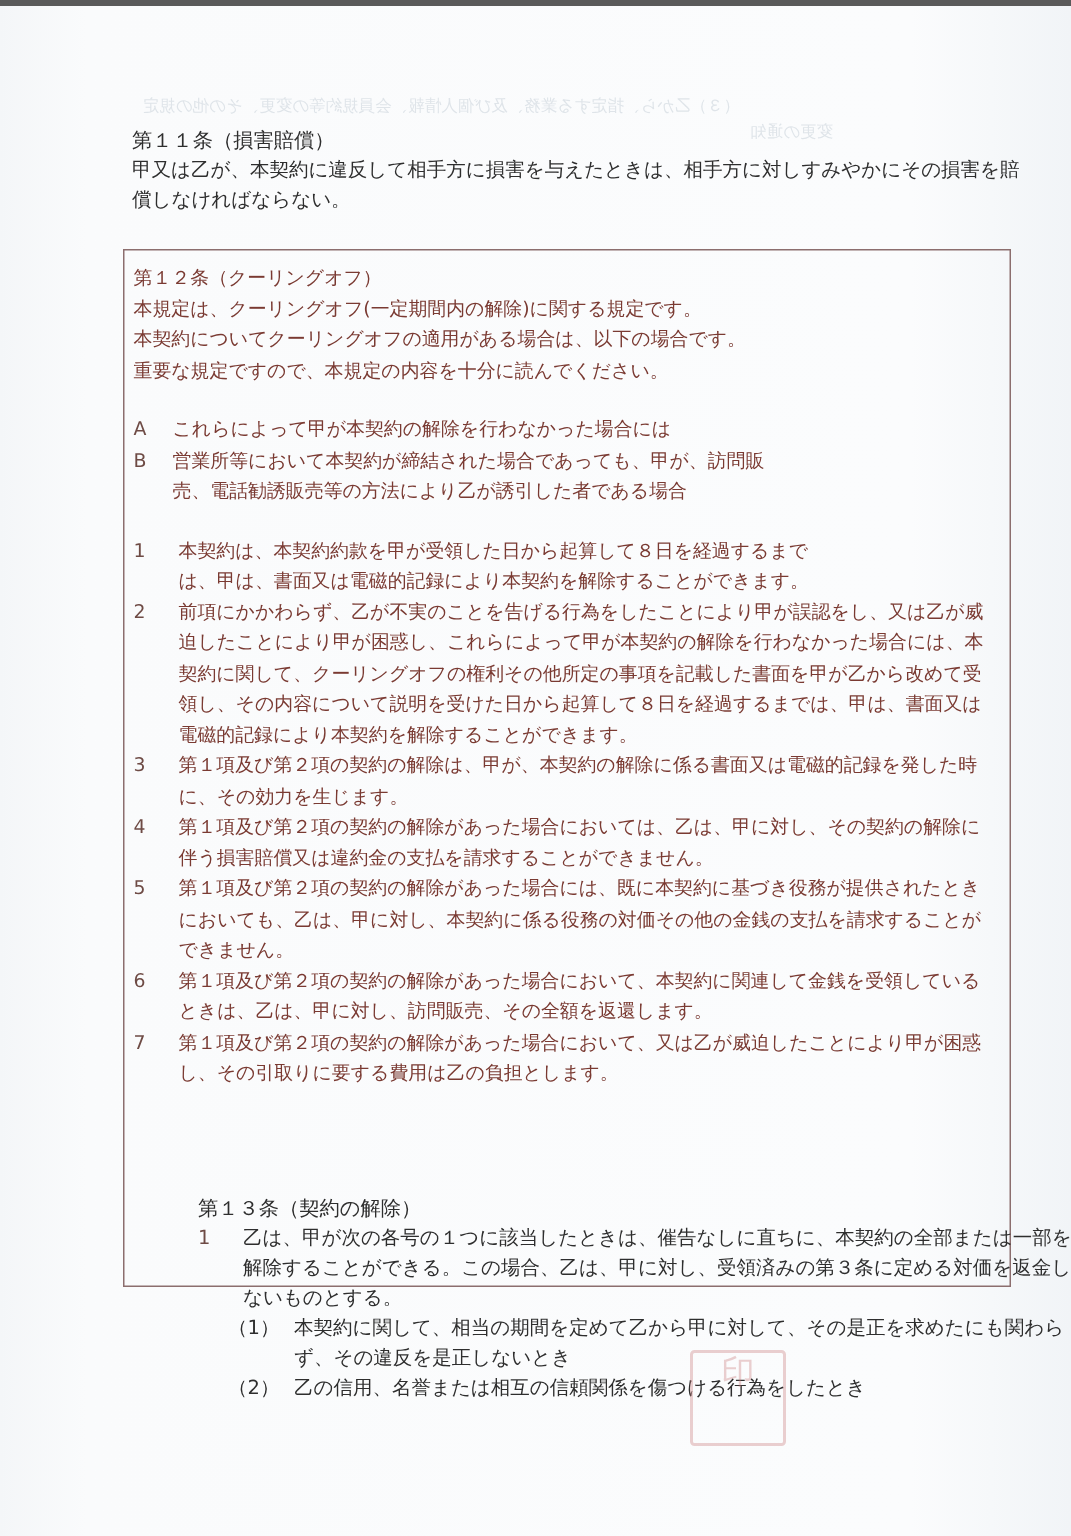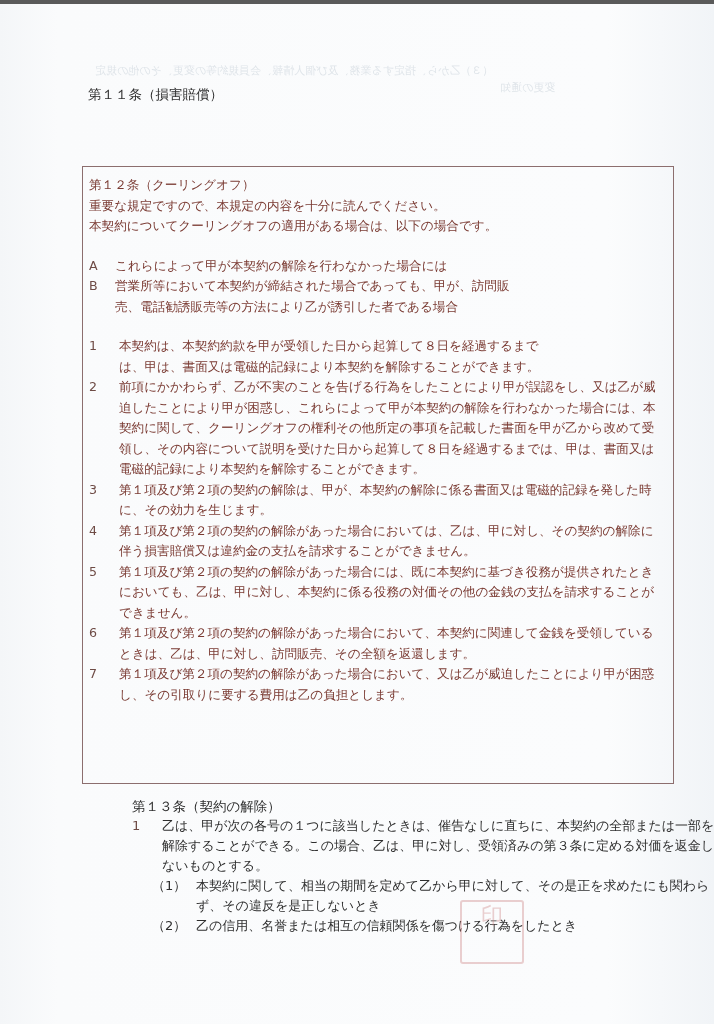--- a/index.html
+++ b/index.html
@@ -15,21 +15,21 @@
   }
   .topshade { position:absolute; left:0; top:0; width:714px; height:4px; background:#5a5a5a; }
   .bleed {
     position: absolute; color: #c9d2da; font-size: 11px; opacity: .55;
     transform: scaleX(-1); white-space: nowrap;
   }
   .article { position: absolute; left: 88px; width: 600px; color: #2e2e2e; font-size: 13px; line-height: 20px; }
   .article .title { margin: 0; font-size: 13.5px; }
   .article p { margin: 0; }
   .box {
-    position: absolute; left: 82px; top: 166px; width: 592px; height: 618px;
+    position: absolute; left: 82px; top: 166px; width: 592px; height: 692px;
     border: 1.5px solid #8c6e6e; box-sizing: border-box;
     color: #7a3a32; font-size: 12.6px; line-height: 20.5px;
     padding: 8px 0 0 6px;
   }
   .box p { margin: 0; white-space: nowrap; }
   .box .spacer { height: 19px; }
   .row { display: flex; }
   .row .num { width: 30px; flex: none; color: #6e4b45; }
   .row .txt { flex: 1; white-space: normal; }
   .abrow .num { width: 26px; }
@@ -46,26 +46,28 @@
 </head>
 <body>
 
 <div class="page">
   <div class="topshade"></div>
   <div class="bleed" style="left:95px;top:63px;">（３）乙から、指定する業務、及び個人情報、会員規約等の変更、その他の規定</div>
   <div class="bleed" style="left:500px;top:80px;">変更の通知</div>
 
   <section class="article" style="top:84px;">
     <p class="title">第１１条（損害賠償）</p>
+    <p>甲又は乙が、本契約に違反して相手方に損害を与えたときは、相手方に対しすみやかにその損害を賠償しなければならない。</p>
   </section>
 
   <section class="box">
     <p>第１２条（クーリングオフ）</p>
+    <p>本規定は、クーリングオフ(一定期間内の解除)に関する規定です。</p>
+    <p>本契約についてクーリングオフの適用がある場合は、以下の場合です。</p>
     <p>重要な規定ですので、本規定の内容を十分に読んでください。</p>
-    <p>本契約についてクーリングオフの適用がある場合は、以下の場合です。</p>
     <div class="spacer"></div>
     <div class="row abrow">
       <span class="num">A</span>
       <span class="txt">これらによって甲が本契約の解除を行わなかった場合には</span>
     </div>
     <div class="row abrow">
       <span class="num">B</span>
       <span class="txt" style="padding-right:150px">営業所等において本契約が締結された場合であっても、甲が、訪問販売、電話勧誘販売等の方法により乙が誘引した者である場合</span>
     </div>
     <div class="spacer"></div>

